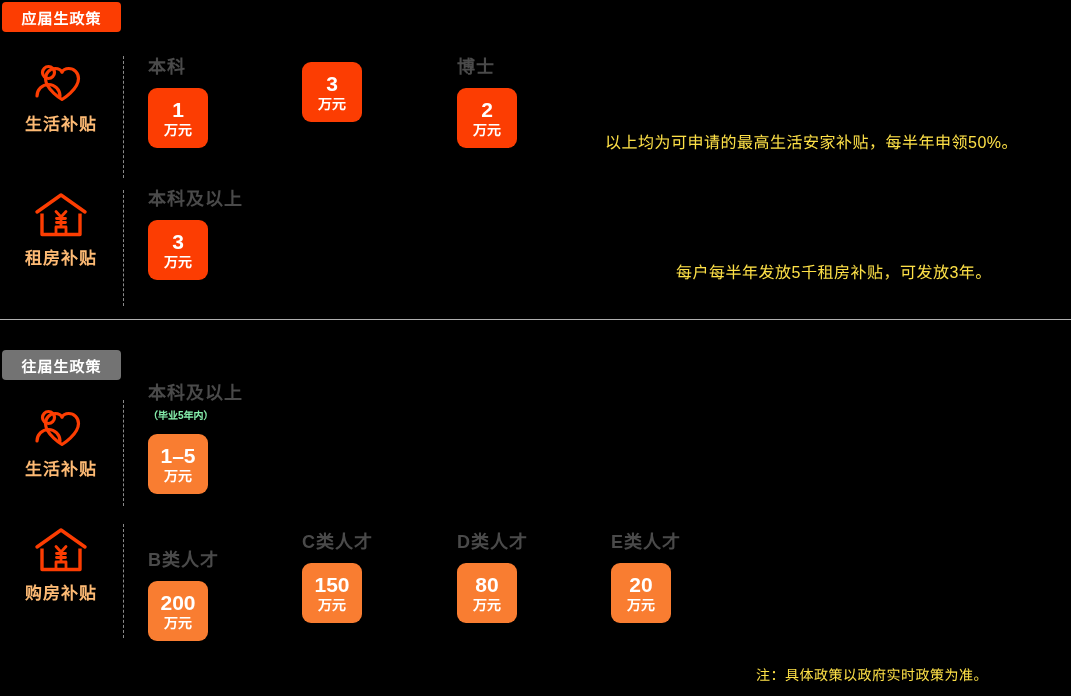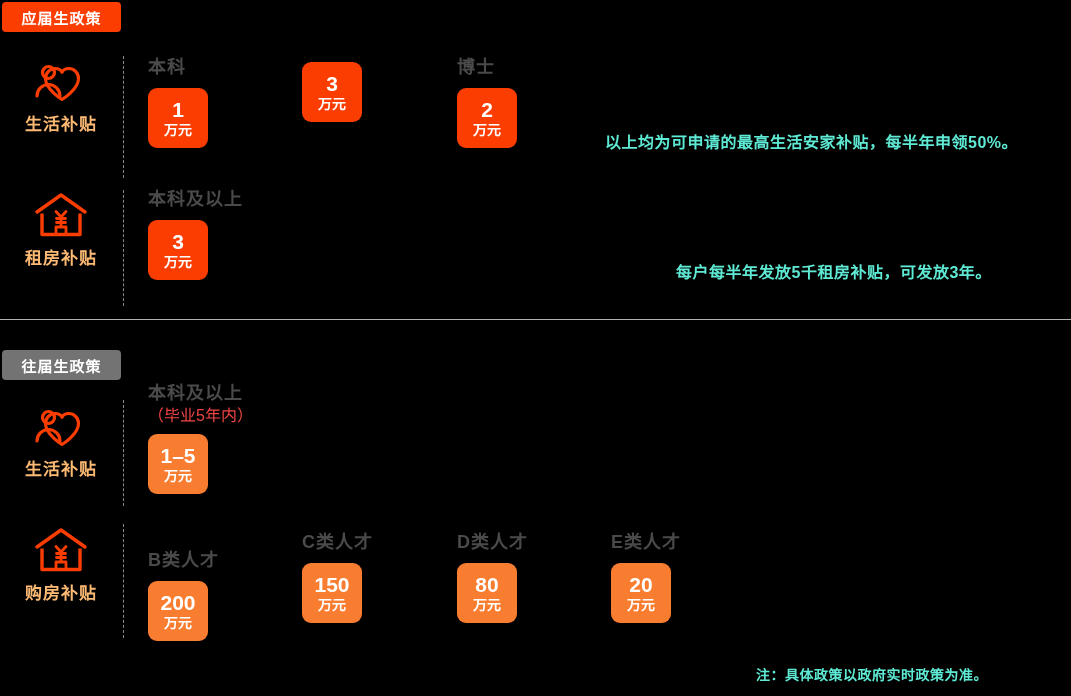--- a/index.html
+++ b/index.html
@@ -100,23 +100,23 @@
     display: block;
     font-size: 18px;
     font-weight: 700;
     color: #4a4a4a;
     letter-spacing: 1px;
     white-space: nowrap;
     line-height: 26px;
   }
   .col .col-sub {
     display: block;
-    font-size: 16px;
-    font-weight: 400;
-    color: #ef4444;
+    font-size: 10px;
+    font-weight: 700;
+    color: #86efac;
     letter-spacing: 0px;
     white-space: nowrap;
     line-height: 20px;
   }
   .chip {
     display: inline-flex;
     flex-direction: column;
     align-items: center;
     justify-content: center;
     width: 60px;
@@ -159,23 +159,23 @@
   
   .r4 { top: 529px; }
   .r4.c1 { left: 148px; margin-top: 18px; }
   .r4.c2 { left: 302px; }
   .r4.c3 { left: 457px; }
   .r4.c4 { left: 611px; }
 
   
   .note {
     position: absolute;
-    color: #5eead4;
+    color: #fde047;
     font-size: 16px;
-    font-weight: 700;
+    font-weight: 400;
     letter-spacing: .5px;
     white-space: nowrap;
   }
   .note-living { left: 605px; top: 129px; }
   .note-rent   { left: 676px; top: 259px; }
   .note-foot   { left: 756px; top: 664px; font-size: 14px; }
 </style>
 </head>
 <body>
 

